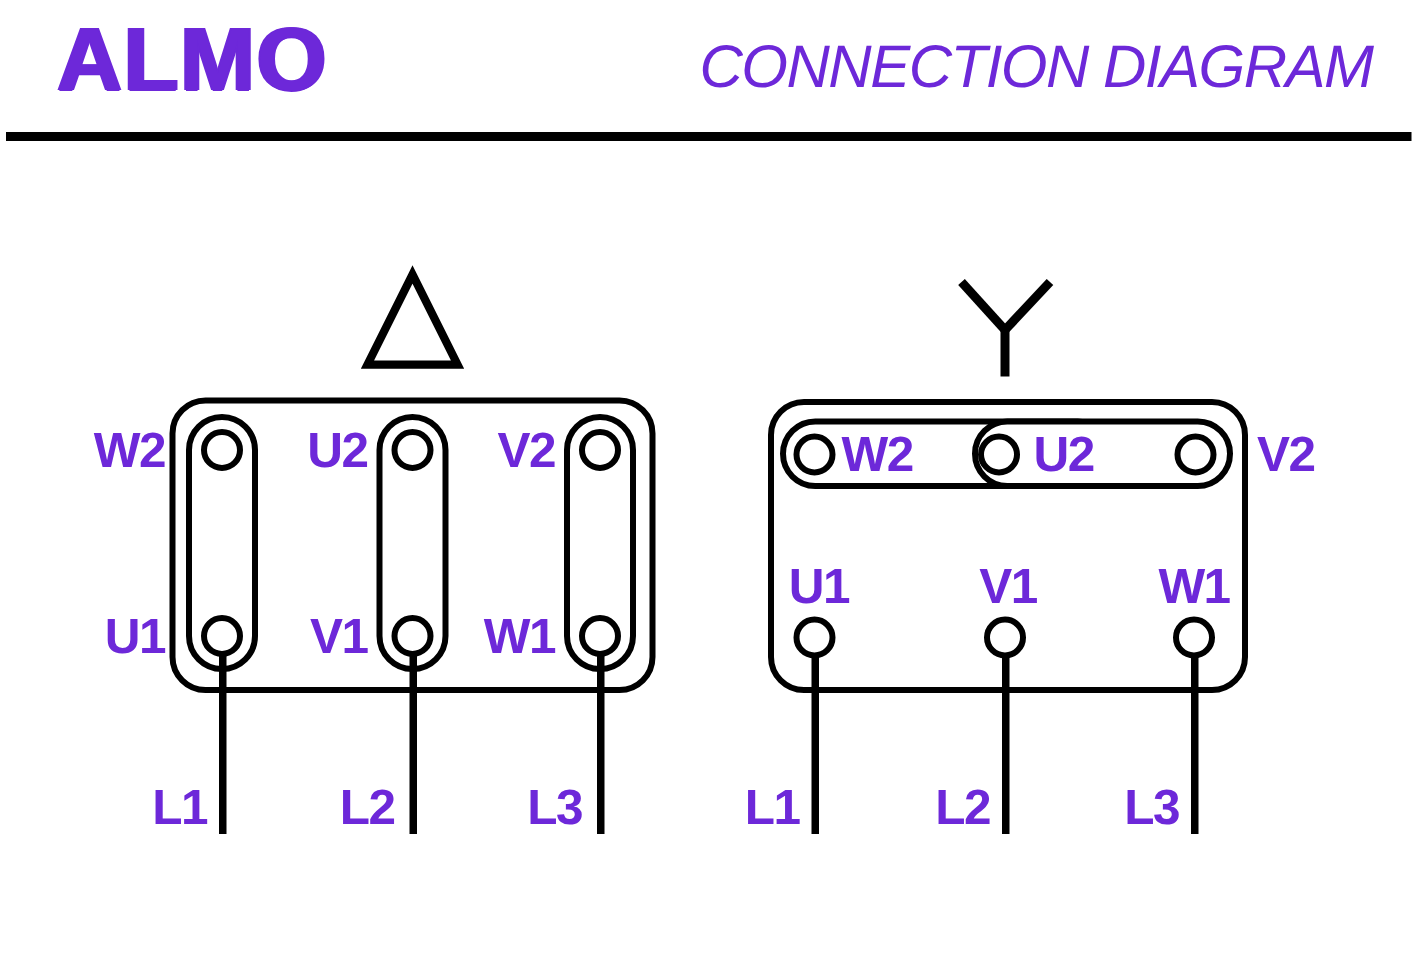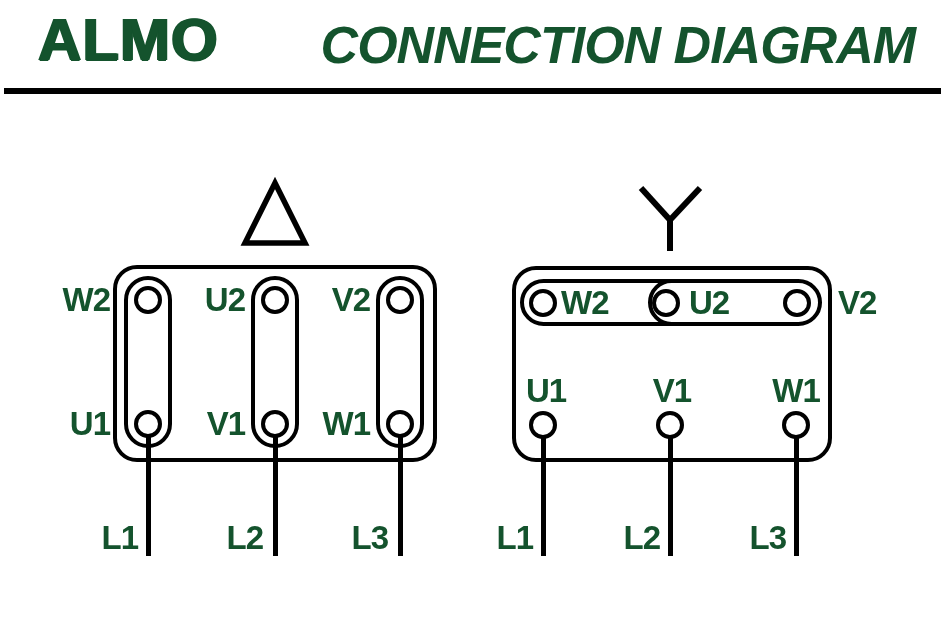--- a/index.html
+++ b/index.html
@@ -1,41 +1,41 @@
 <!DOCTYPE html>
 <html><head>
 <meta charset="utf-8">
 <style>
   html, body { margin: 0; padding: 0; background: #ffffff; }
   .page {
     position: relative;
     width: 945px;
     height: 635px;
     background: #ffffff;
-    color: #14532d;
+    color: #6d28d9;
     font-family: "Liberation Sans", sans-serif;
     overflow: hidden;
   }
 
   
   .logo {
     position: absolute;
     left: 38px; top: 10px;
     font-size: 60px;
     line-height: 60px;
     font-weight: bold;
     letter-spacing: 1px;
     text-shadow: 1.2px 0 currentColor, -1.2px 0 currentColor, 0 0.8px currentColor;
   }
   .title {
     position: absolute;
     right: 30px; top: 24px;
-    font-size: 52px;
+    font-size: 40px;
     line-height: 42px;
-    font-weight: bold;
+    font-weight: normal;
     font-style: italic;
     letter-spacing: -1px;
   }
   .header-rule {
     position: absolute;
     left: 4px; top: 88px;
     width: 937px; height: 6px;
     background: #000000;
   }
 

